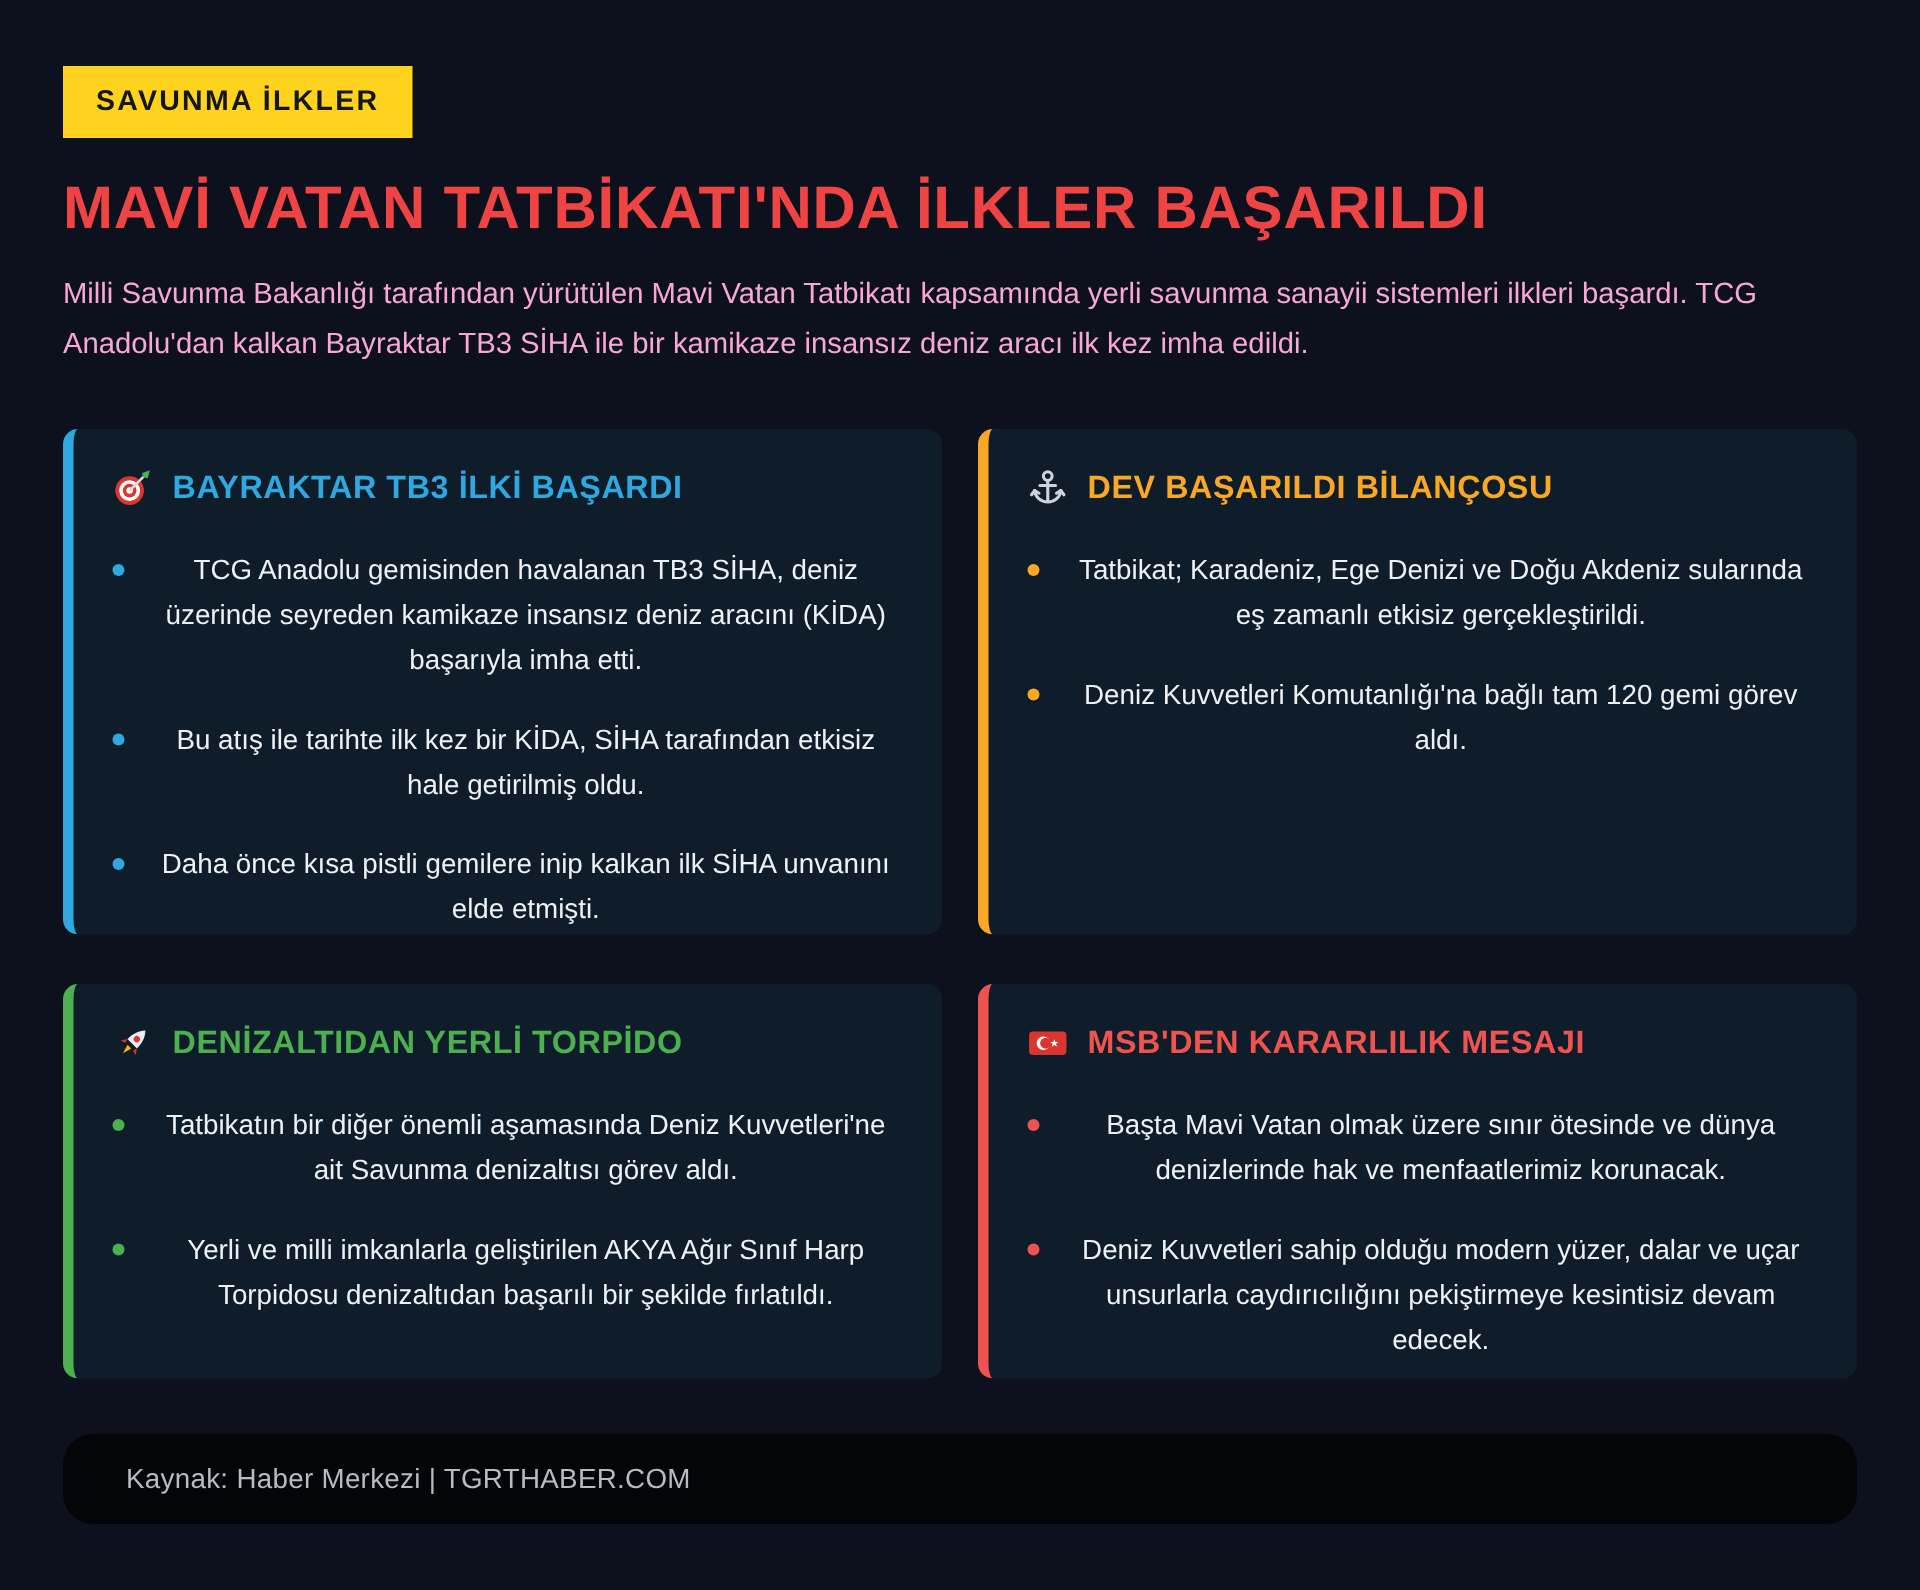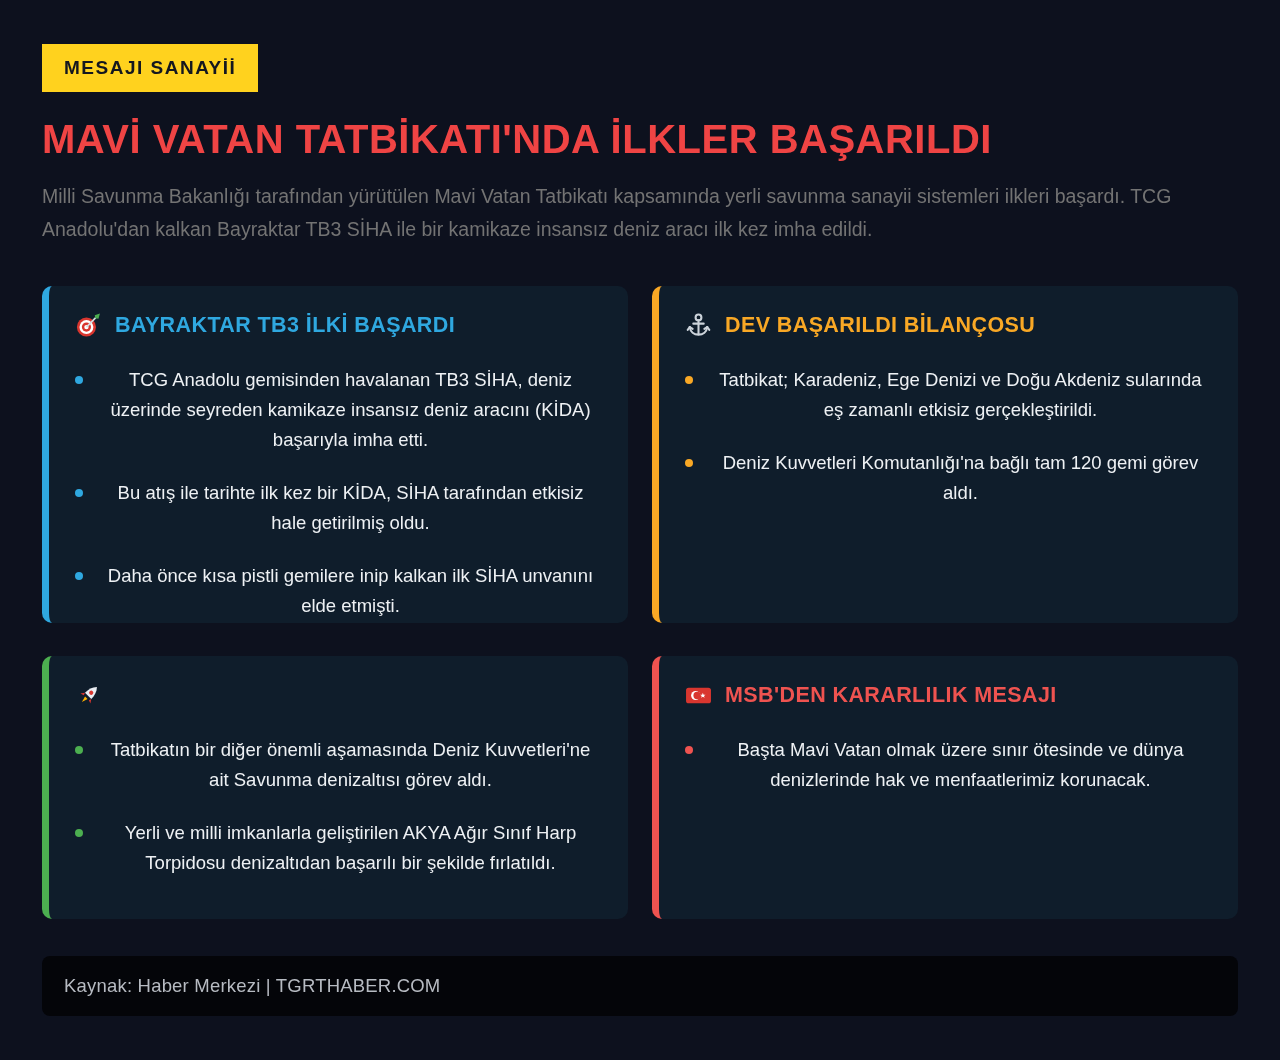--- a/index.html
+++ b/index.html
@@ -29,21 +29,21 @@
   }
   .title {
     color: #ef4444;
     font-size: 40px;
     line-height: 46px;
     font-weight: 800;
     letter-spacing: 0.5px;
     margin: 0 0 18px 0;
   }
   .intro {
-    color: #737373;
+    color: #f9a8d4;
     font-size: 19.5px;
     line-height: 33px;
     margin: 0 0 40px 0;
     max-width: 1200px;
   }
 
   
   .grid {
     display: grid;
     grid-template-columns: 1fr 1fr;
@@ -87,39 +87,39 @@
     color: #eef1f4;
     font-size: 18.5px;
     line-height: 30px;
     max-width: 510px;
   }
 
   
   .footer {
     height: 60px;
     background: #040509;
-    border-radius: 8px;
+    border-radius: 20px;
     display: flex;
     align-items: center;
-    padding: 0 22px;
+    padding: 0 42px;
     box-sizing: border-box;
   }
   .footer .source {
     color: #b7bbc2;
     font-size: 18.5px;
     letter-spacing: 0.2px;
   }
 </style>
 </head>
 <body style="background: rgb(13, 17, 30);">
 
 <div class="page">
 
   
-  <div class="badge">MESAJI SANAYİİ</div>
+  <div class="badge">SAVUNMA İLKLER</div>
   <h1 class="title">MAVİ VATAN TATBİKATI'NDA İLKLER BAŞARILDI</h1>
   <p class="intro">Milli Savunma Bakanlığı tarafından yürütülen Mavi Vatan Tatbikatı kapsamında yerli savunma sanayii sistemleri ilkleri başardı. TCG Anadolu'dan kalkan Bayraktar TB3 SİHA ile bir kamikaze insansız deniz aracı ilk kez imha edildi.</p>
 
   
   <div class="grid">
 
     <div class="card" style="--accent: #2fa8e0;">
       <div class="card-header">
         <span class="card-icon">
           <svg viewBox="0 0 26 26">
@@ -185,20 +185,21 @@
           <svg viewBox="0 0 26 26">
             <g transform="rotate(45 13 13)">
               <path d="M13 1.5 C16.2 4.8 17.3 9 17.3 13.5 L8.7 13.5 C8.7 9 9.8 4.8 13 1.5 Z" fill="#e9edf2"></path>
               <circle cx="13" cy="9.3" r="2" fill="#d9362f"></circle>
               <path d="M8.7 13.5 L6.2 17.2 L9.5 16 Z" fill="#d9362f"></path>
               <path d="M17.3 13.5 L19.8 17.2 L16.5 16 Z" fill="#d9362f"></path>
               <path d="M11.3 16 L13 22 L14.7 16 Z" fill="#ffb300"></path>
             </g>
           </svg>
         </span>
+        <span class="card-title">DENİZALTIDAN YERLİ TORPİDO</span>
       </div>
       <div class="bullets">
         <div class="bullet">
           <span class="dot"></span>
           <span class="text">Tatbikatın bir diğer önemli aşamasında Deniz Kuvvetleri'ne ait Savunma denizaltısı görev aldı.</span>
         </div>
         <div class="bullet">
           <span class="dot"></span>
           <span class="text">Yerli ve milli imkanlarla geliştirilen AKYA Ağır Sınıf Harp Torpidosu denizaltıdan başarılı bir şekilde fırlatıldı.</span>
         </div>
@@ -215,20 +216,24 @@
             <polygon fill="#ffffff" points="17.2,10.4 17.9,12.2 19.8,12.2 18.3,13.4 18.9,15.2 17.2,14.1 15.5,15.2 16.1,13.4 14.6,12.2 16.5,12.2"></polygon>
           </svg>
         </span>
         <span class="card-title">MSB'DEN KARARLILIK MESAJI</span>
       </div>
       <div class="bullets">
         <div class="bullet">
           <span class="dot"></span>
           <span class="text">Başta Mavi Vatan olmak üzere sınır ötesinde ve dünya denizlerinde hak ve menfaatlerimiz korunacak.</span>
         </div>
+        <div class="bullet">
+          <span class="dot"></span>
+          <span class="text">Deniz Kuvvetleri sahip olduğu modern yüzer, dalar ve uçar unsurlarla caydırıcılığını pekiştirmeye kesintisiz devam edecek.</span>
+        </div>
       </div>
     </div>
 
   </div>
 
   
   <div class="footer">
     <span class="source">Kaynak: Haber Merkezi | TGRTHABER.COM</span>
   </div>
 

